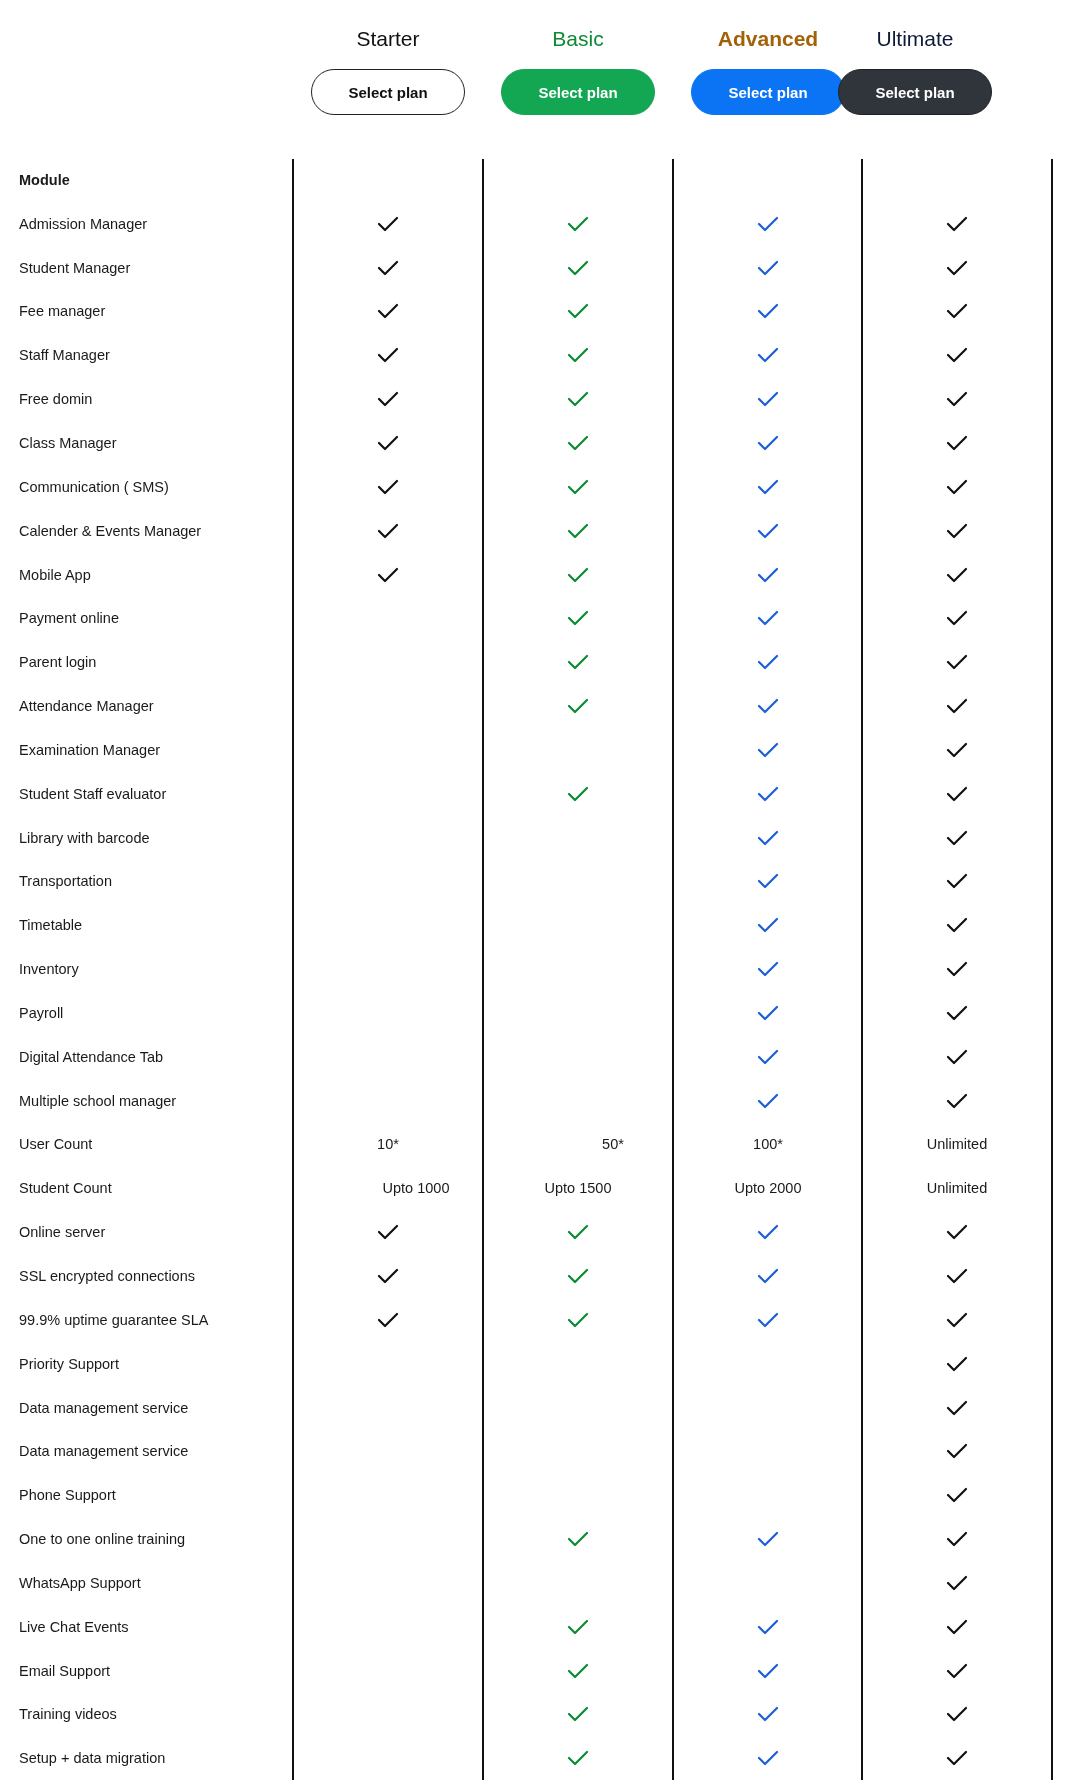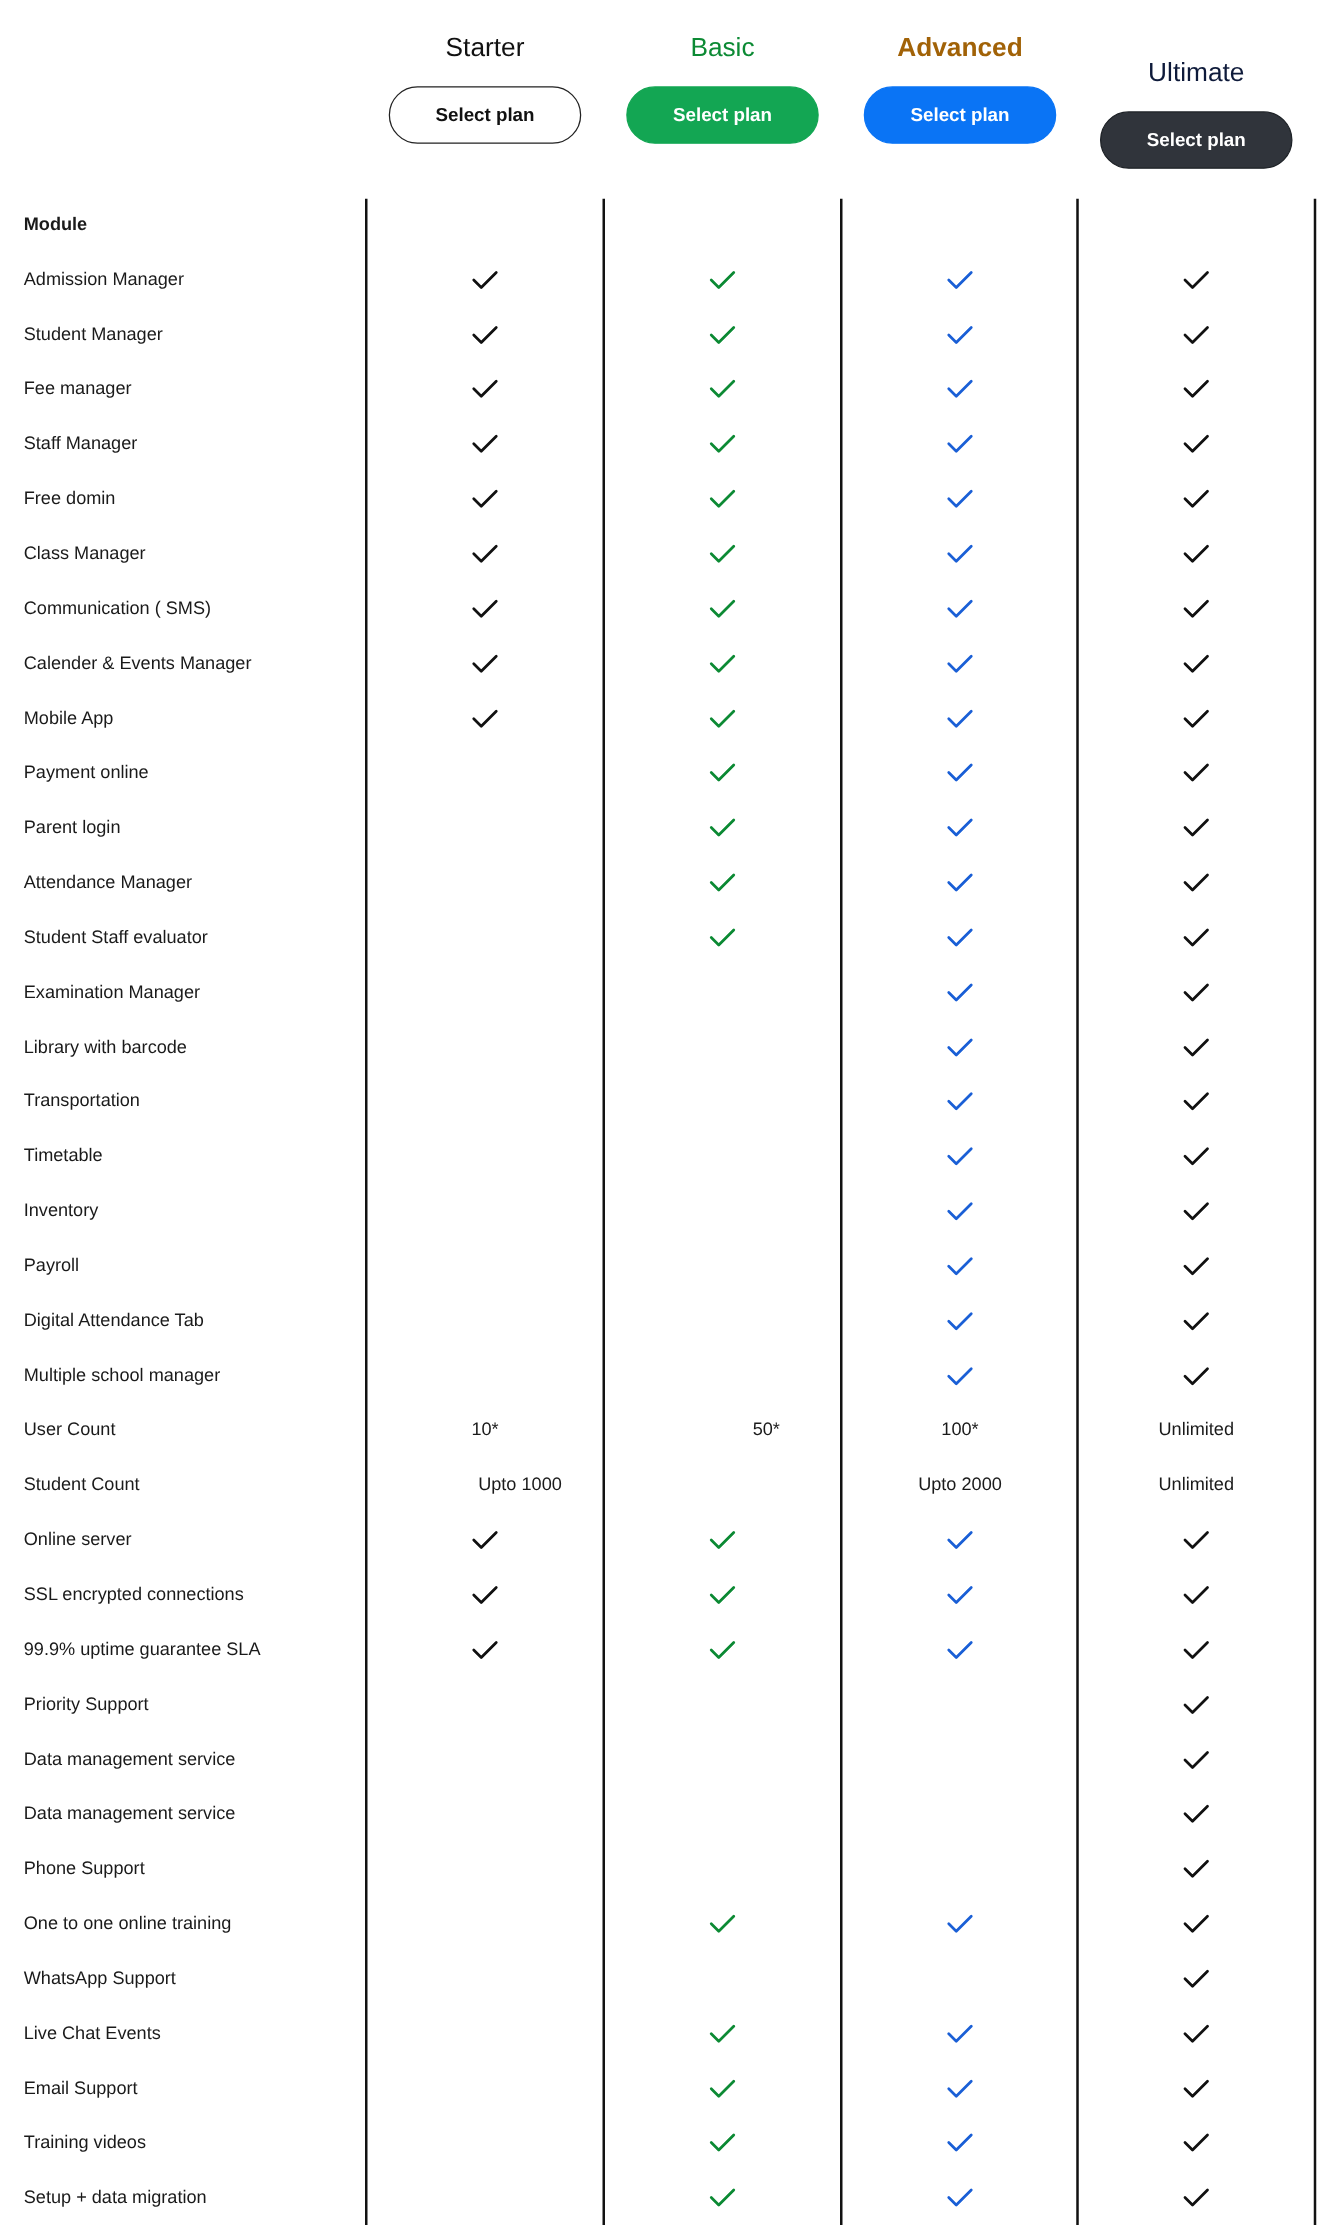--- a/index.html
+++ b/index.html
@@ -49,21 +49,21 @@
       <button class="plan-btn" style="background: rgb(255, 255, 255); color: rgb(17, 17, 17); border-color: rgb(34, 34, 34);">Select plan</button>
     </div>
     <div class="plan-head" style="left: 483px;">
       <div class="plan-title" style="color: rgb(12, 138, 52);">Basic</div>
       <button class="plan-btn" style="background: rgb(19, 166, 83); color: rgb(255, 255, 255); border-color: rgb(19, 166, 83);">Select plan</button>
     </div>
     <div class="plan-head" style="left: 673px;">
       <div class="plan-title" style="color: #a16207; font-weight: bold;">Advanced</div>
       <button class="plan-btn" style="background: rgb(10, 116, 245); color: rgb(255, 255, 255); border-color: rgb(10, 116, 245);">Select plan</button>
     </div>
-    <div class="plan-head" style="left: 862px; margin-top: 20px;">
+    <div class="plan-head" style="left: 820px;">
       <div class="plan-title" style="color: rgb(14, 26, 58);">Ultimate</div>
       <button class="plan-btn" style="background: rgb(48, 52, 59); color: rgb(255, 255, 255); border-color: rgb(30, 34, 39);">Select plan</button>
     </div>
   </div>
 
 <div class="vline" style="left:292px"></div>
 <div class="vline" style="left:482px"></div>
 <div class="vline" style="left:672px"></div>
 <div class="vline" style="left:861px"></div>
 <div class="vline" style="left:1051px"></div>
@@ -420,48 +420,48 @@
       </div>
       <div class="cell" style="left: 862px;">
         <span>
           <svg class="check" viewBox="0 0 22 16" aria-hidden="true">
             <polyline points="2,8 8,14 20,2" fill="none" stroke="#111111" stroke-width="2.2" stroke-linecap="round" stroke-linejoin="round"></polyline>
           </svg>
         </span>
       </div>
     </div>
     <div class="row">
+      <span class="label">Examination Manager</span>
+      <div class="cell" style="left: 293px;"></div>
+      <div class="cell" style="left: 483px;"></div>
+      <div class="cell" style="left: 673px;">
+        <span>
+          <svg class="check" viewBox="0 0 22 16" aria-hidden="true">
+            <polyline points="2,8 8,14 20,2" fill="none" stroke="#1a5fd6" stroke-width="2.2" stroke-linecap="round" stroke-linejoin="round"></polyline>
+          </svg>
+        </span>
+      </div>
+      <div class="cell" style="left: 862px;">
+        <span>
+          <svg class="check" viewBox="0 0 22 16" aria-hidden="true">
+            <polyline points="2,8 8,14 20,2" fill="none" stroke="#111111" stroke-width="2.2" stroke-linecap="round" stroke-linejoin="round"></polyline>
+          </svg>
+        </span>
+      </div>
+    </div>
+    <div class="row">
       <span class="label">Student Staff evaluator</span>
       <div class="cell" style="left: 293px;"></div>
       <div class="cell" style="left: 483px;">
         <span>
           <svg class="check" viewBox="0 0 22 16" aria-hidden="true">
             <polyline points="2,8 8,14 20,2" fill="none" stroke="#0c8a34" stroke-width="2.2" stroke-linecap="round" stroke-linejoin="round"></polyline>
           </svg>
         </span>
       </div>
-      <div class="cell" style="left: 673px;">
-        <span>
-          <svg class="check" viewBox="0 0 22 16" aria-hidden="true">
-            <polyline points="2,8 8,14 20,2" fill="none" stroke="#1a5fd6" stroke-width="2.2" stroke-linecap="round" stroke-linejoin="round"></polyline>
-          </svg>
-        </span>
-      </div>
-      <div class="cell" style="left: 862px;">
-        <span>
-          <svg class="check" viewBox="0 0 22 16" aria-hidden="true">
-            <polyline points="2,8 8,14 20,2" fill="none" stroke="#111111" stroke-width="2.2" stroke-linecap="round" stroke-linejoin="round"></polyline>
-          </svg>
-        </span>
-      </div>
-    </div>
-    <div class="row">
-      <span class="label">Examination Manager</span>
-      <div class="cell" style="left: 293px;"></div>
-      <div class="cell" style="left: 483px;"></div>
       <div class="cell" style="left: 673px;">
         <span>
           <svg class="check" viewBox="0 0 22 16" aria-hidden="true">
             <polyline points="2,8 8,14 20,2" fill="none" stroke="#1a5fd6" stroke-width="2.2" stroke-linecap="round" stroke-linejoin="round"></polyline>
           </svg>
         </span>
       </div>
       <div class="cell" style="left: 862px;">
         <span>
           <svg class="check" viewBox="0 0 22 16" aria-hidden="true">
@@ -616,20 +616,23 @@
       </div>
       <div class="cell" style="left: 862px;">
         <span>Unlimited</span>
       </div>
     </div>
     <div class="row">
       <span class="label">Student Count</span>
       <div class="cell" style="left: 293px; padding-left: 28px;">
         <span>Upto 1000</span>
       </div>
+      <div class="cell" style="left: 483px;">
+        <span>Upto 1500</span>
+      </div>
       <div class="cell" style="left: 673px;">
         <span>Upto 2000</span>
       </div>
       <div class="cell" style="left: 862px;">
         <span>Unlimited</span>
       </div>
     </div>
     <div class="row">
       <span class="label">Online server</span>
       <div class="cell" style="left: 293px;">

